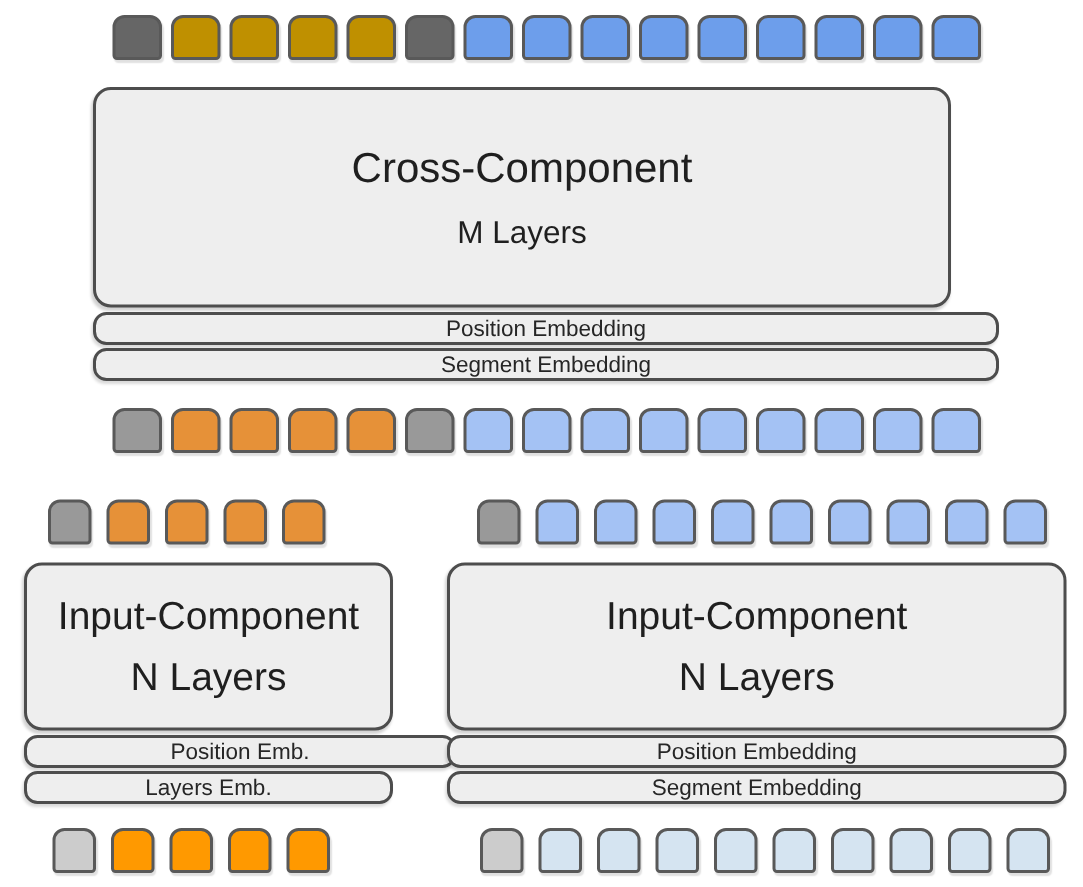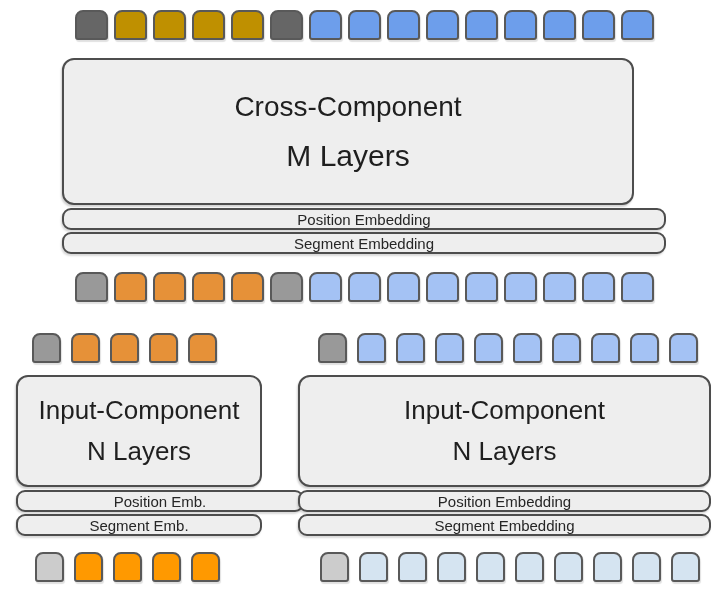--- a/index.html
+++ b/index.html
@@ -32,21 +32,21 @@
     background: #eeeeee;
     border: 2.5px solid #4d4d4d;
     border-radius: 12px;
     display: flex;
     flex-direction: column;
     align-items: center;
     justify-content: center;
     box-shadow: -1px 2px 2px rgba(0,0,0,0.18);
   }
   .block .line1 { font-size: 28px; }
-  .block .line2 { font-size: 30px; margin-top: 16px; }
+  .block .line2 { font-size: 21px; margin-top: 16px; }
   .block.small .line1 { font-size: 26px; }
   .block.small .line2 { font-size: 26px; margin-top: 10px; }
   .bar {
     position: absolute;
     background: #eeeeee;
     border: 2px solid #4d4d4d;
     border-radius: 9px;
     display: flex;
     align-items: center;
     justify-content: center;
@@ -129,21 +129,21 @@
     </div>
 
   <div class="block small" style="left:16px; top:375px; width:246px; height:112px;">
     <div class="line1">Input-Component</div>
     <div class="line2">N Layers</div>
   </div>
   <div class="bar" style="left:16px; top:490px; width:288px; height:22px;">
     <span>Position Emb.</span>
   </div>
   <div class="bar" style="left:16px; top:514px; width:246px; height:22px;">
-    <span>Segment Emb.</span>
+    <span>Layers Emb.</span>
   </div>
 
   <div class="block small" style="left:298px; top:375px; width:413px; height:112px;">
     <div class="line1">Input-Component</div>
     <div class="line2">N Layers</div>
   </div>
   <div class="bar" style="left:298px; top:490px; width:413px; height:22px;">
     <span>Position Embedding</span>
   </div>
   <div class="bar" style="left:298px; top:514px; width:413px; height:22px;">

